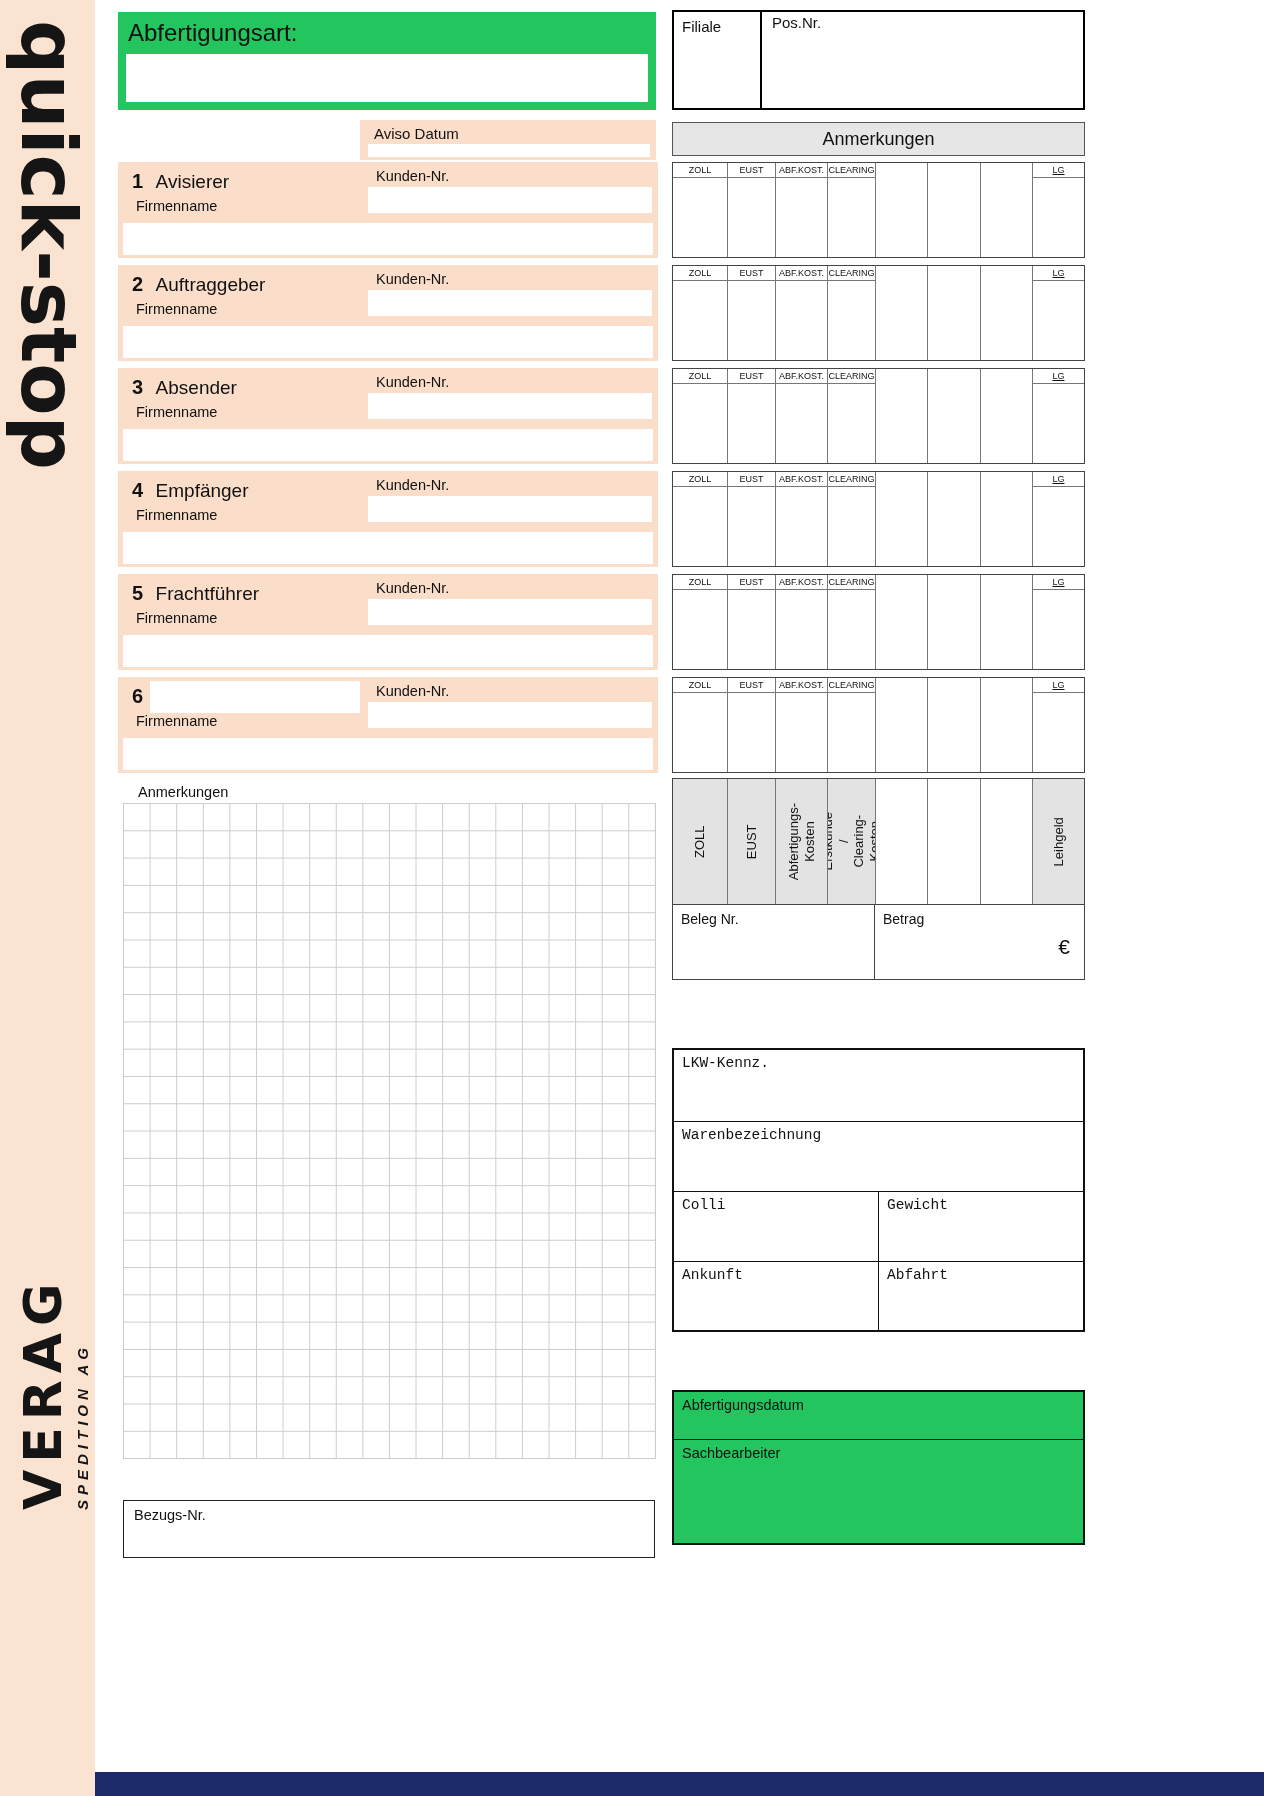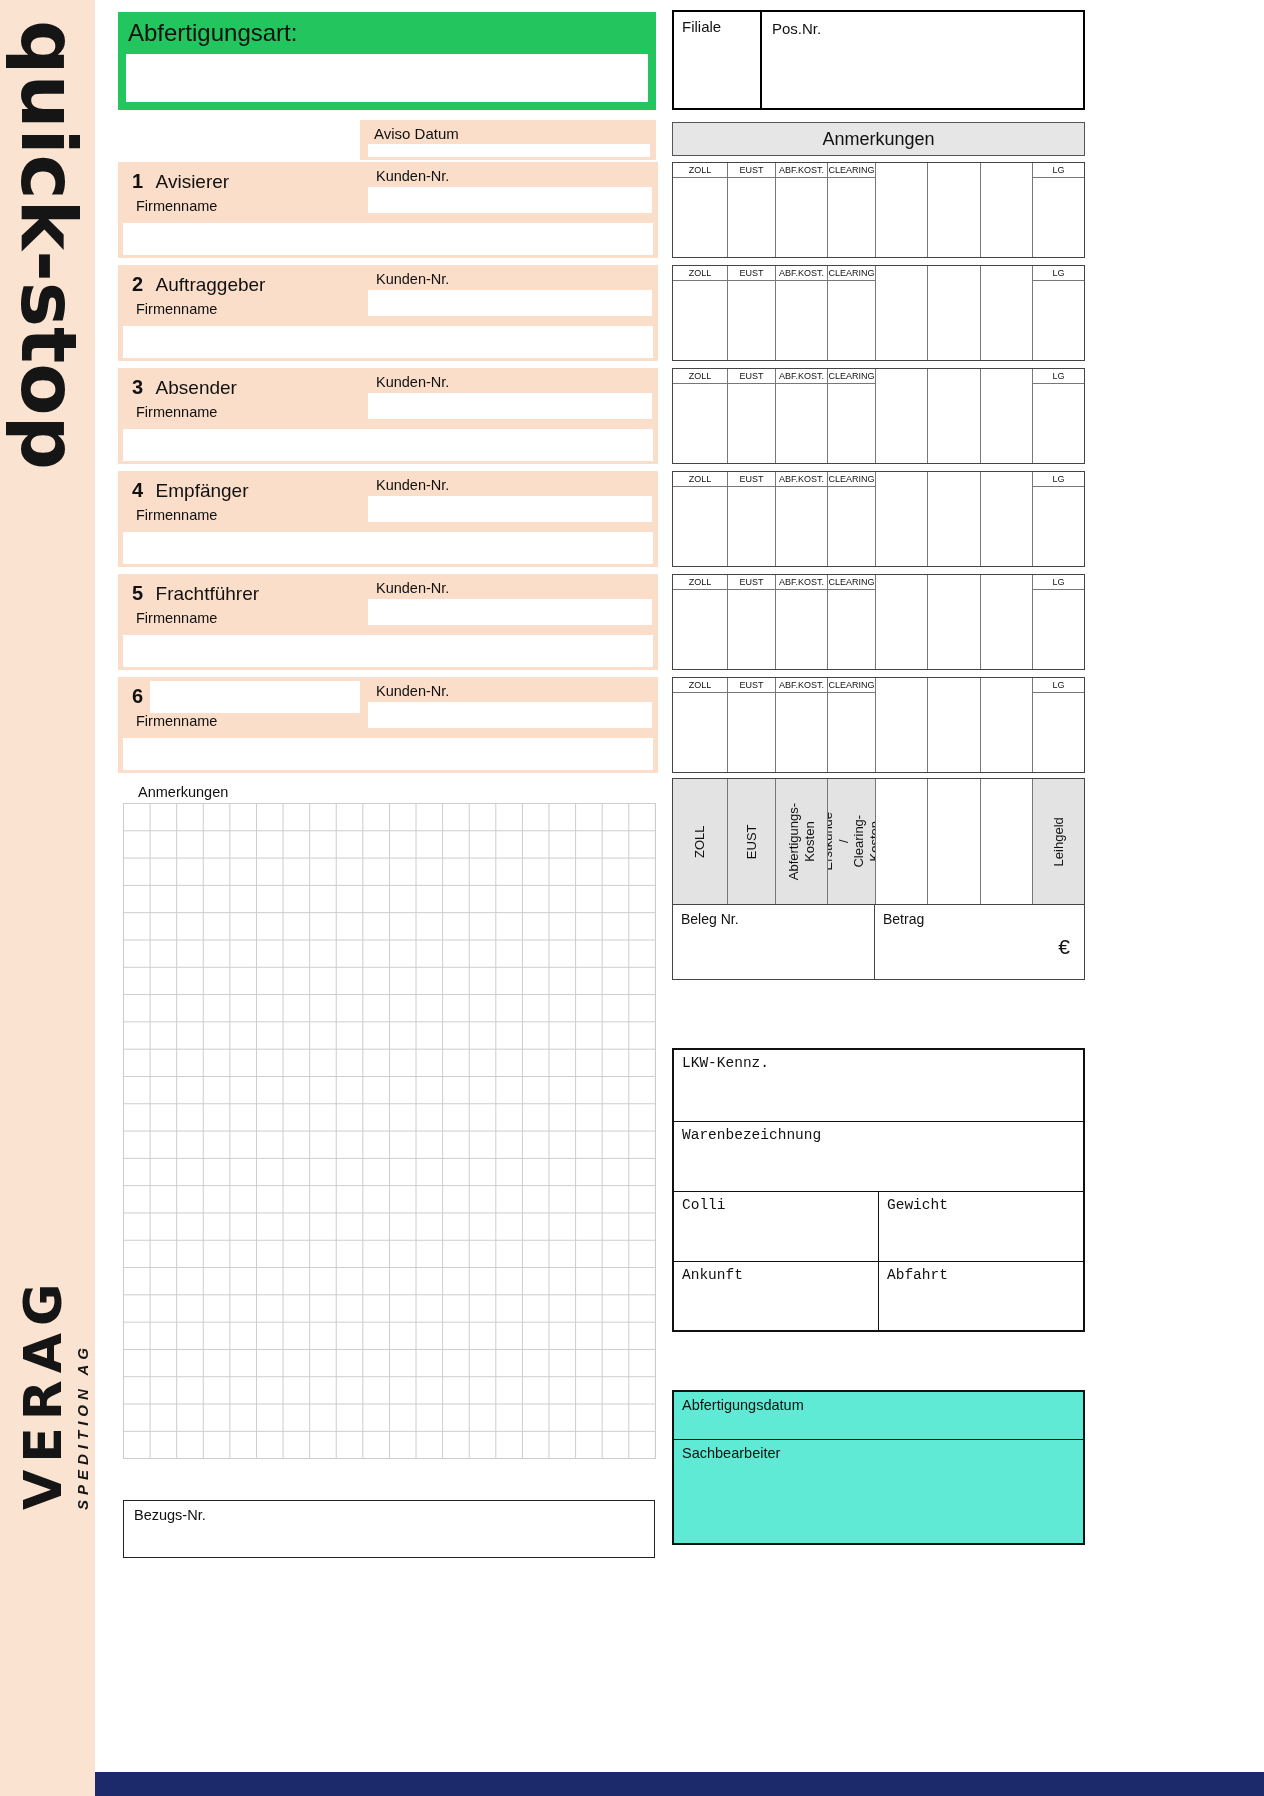--- a/index.html
+++ b/index.html
@@ -17,21 +17,21 @@
   .brand-sub { font-size:15px; font-weight:bold; font-style:italic; letter-spacing:5px; color:#151515; margin-top:3px; }
 
   
   .abf-box { position:absolute; left:118px; top:12px; width:538px; height:98px; background:#22c55e; }
   .abf-label { position:absolute; left:10px; top:7px; font-size:24px; }
   .abf-input { position:absolute; left:8px; top:42px; width:522px; height:48px; background:#ffffff; }
 
   
   .filiale-box { position:absolute; left:672px; top:10px; width:413px; height:100px; border:2px solid #000; background:#fff; display:flex; }
   .filiale-cell { width:88px; border-right:2px solid #000; padding:6px 8px; font-size:15px; }
-  .posnr-cell { flex:1; padding:8px 10px; font-size:15px; }
+  .posnr-cell { flex:1; padding:2px 10px; font-size:15px; }
 
   
   .aviso-block { position:absolute; left:360px; top:120px; width:296px; height:40px; background:#fbdeca; }
   .aviso-label { position:absolute; left:14px; top:5px; font-size:15px; }
   .aviso-input { position:absolute; left:8px; top:24px; width:282px; height:13px; background:#fff; }
 
   
   .abrechnung { position:absolute; left:672px; top:122px; width:413px; height:34px; background:#e6e6e6; border:1px solid #555;
     display:flex; align-items:center; justify-content:center; font-size:18px; }
 
@@ -42,21 +42,21 @@
   .row-name { font-size:19px; margin-left:8px; }
   .title-input { position:absolute; left:32px; top:4px; width:210px; height:32px; background:#fff; }
   .kunden-label { position:absolute; left:258px; top:6px; font-size:14.5px; }
   .kunden-input { position:absolute; left:250px; top:25px; width:284px; height:26px; background:#fff; }
   .firma-label { position:absolute; left:18px; top:36px; font-size:14.5px; }
   .firma-input { position:absolute; left:5px; top:61px; width:530px; height:32px; background:#fff; }
 
   
   .mini-table { position:absolute; left:672px; width:413px; height:96px; border:1px solid #444; background:#fff; display:flex; }
   .mt-col { position:relative; border-right:1px solid #777; }
-  .mt-col:last-child { border-right:none; }
+  .mt-col:last-child { border-right:none;text-decoration:underline; }
   .mt-head { display:block; font-size:9px; text-align:center; line-height:14px; height:15px; border-bottom:1px solid #777; white-space:nowrap; overflow:hidden; }
   .mt-head.empty { border-bottom:none; }
   .c0{width:55px}.c1{width:48px}.c2{width:52px}.c3{width:48px}.c4{width:52px}.c5{width:53px}.c6{width:52px}.c7{flex:1}
 
   
   .billing-footer { position:absolute; left:672px; top:778px; width:413px; height:127px; border:1px solid #444; background:#fff; display:flex; }
   .bf-cell { position:relative; border-right:1px solid #777; display:flex; align-items:center; justify-content:center; overflow:hidden; }
   .bf-cell:last-child { border-right:none; }
   .bf-cell.gray { background:#e3e3e3; }
   .bf-rot { transform:rotate(-90deg); font-size:13px; text-align:center; width:118px; line-height:1.2; }
@@ -75,21 +75,21 @@
   
   .shipment-box { position:absolute; left:672px; top:1048px; width:413px; height:284px; border:2px solid #111; background:#fff; }
   .ship-row { position:relative; border-bottom:1px solid #111; }
   .ship-row.last { border-bottom:none; }
   .ship-label { position:absolute; left:8px; top:5px; font-size:14.5px;font-family:Liberation Mono, monospace; }
   .ship-split { display:flex; }
   .ship-cell { position:relative; flex:1; }
   .ship-cell.first { border-right:1px solid #111; }
 
   
-  .processing-box { position:absolute; left:672px; top:1390px; width:413px; height:155px; border:2px solid #111; background:#5eead4; }
+  .processing-box { position:absolute; left:672px; top:1390px; width:413px; height:155px; border:2px solid #111; background:#22c55e; }
   .proc-row1 { position:relative; height:48px; border-bottom:1px solid #111; }
   .proc-row2 { position:relative; height:102px; }
   .proc-label { position:absolute; left:8px; top:5px; font-size:14.5px; }
 
   
   .bezugs-box { position:absolute; left:123px; top:1500px; width:532px; height:58px; border:1px solid #222; background:#fff; padding:6px 10px; font-size:14.5px; }
 
   
   .bottom-bar { position:absolute; left:95px; top:1772px; width:1169px; height:24px; background:#1c2a6b; }
 </style>

